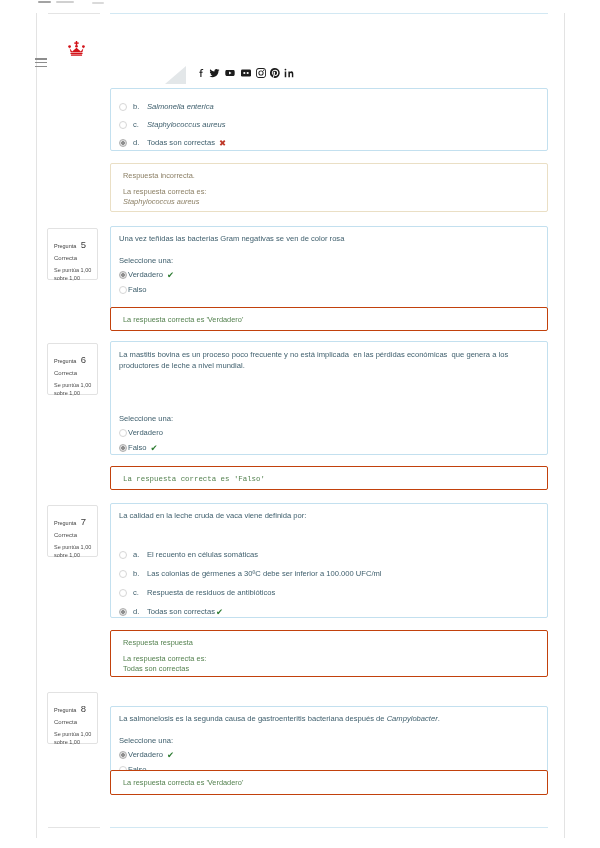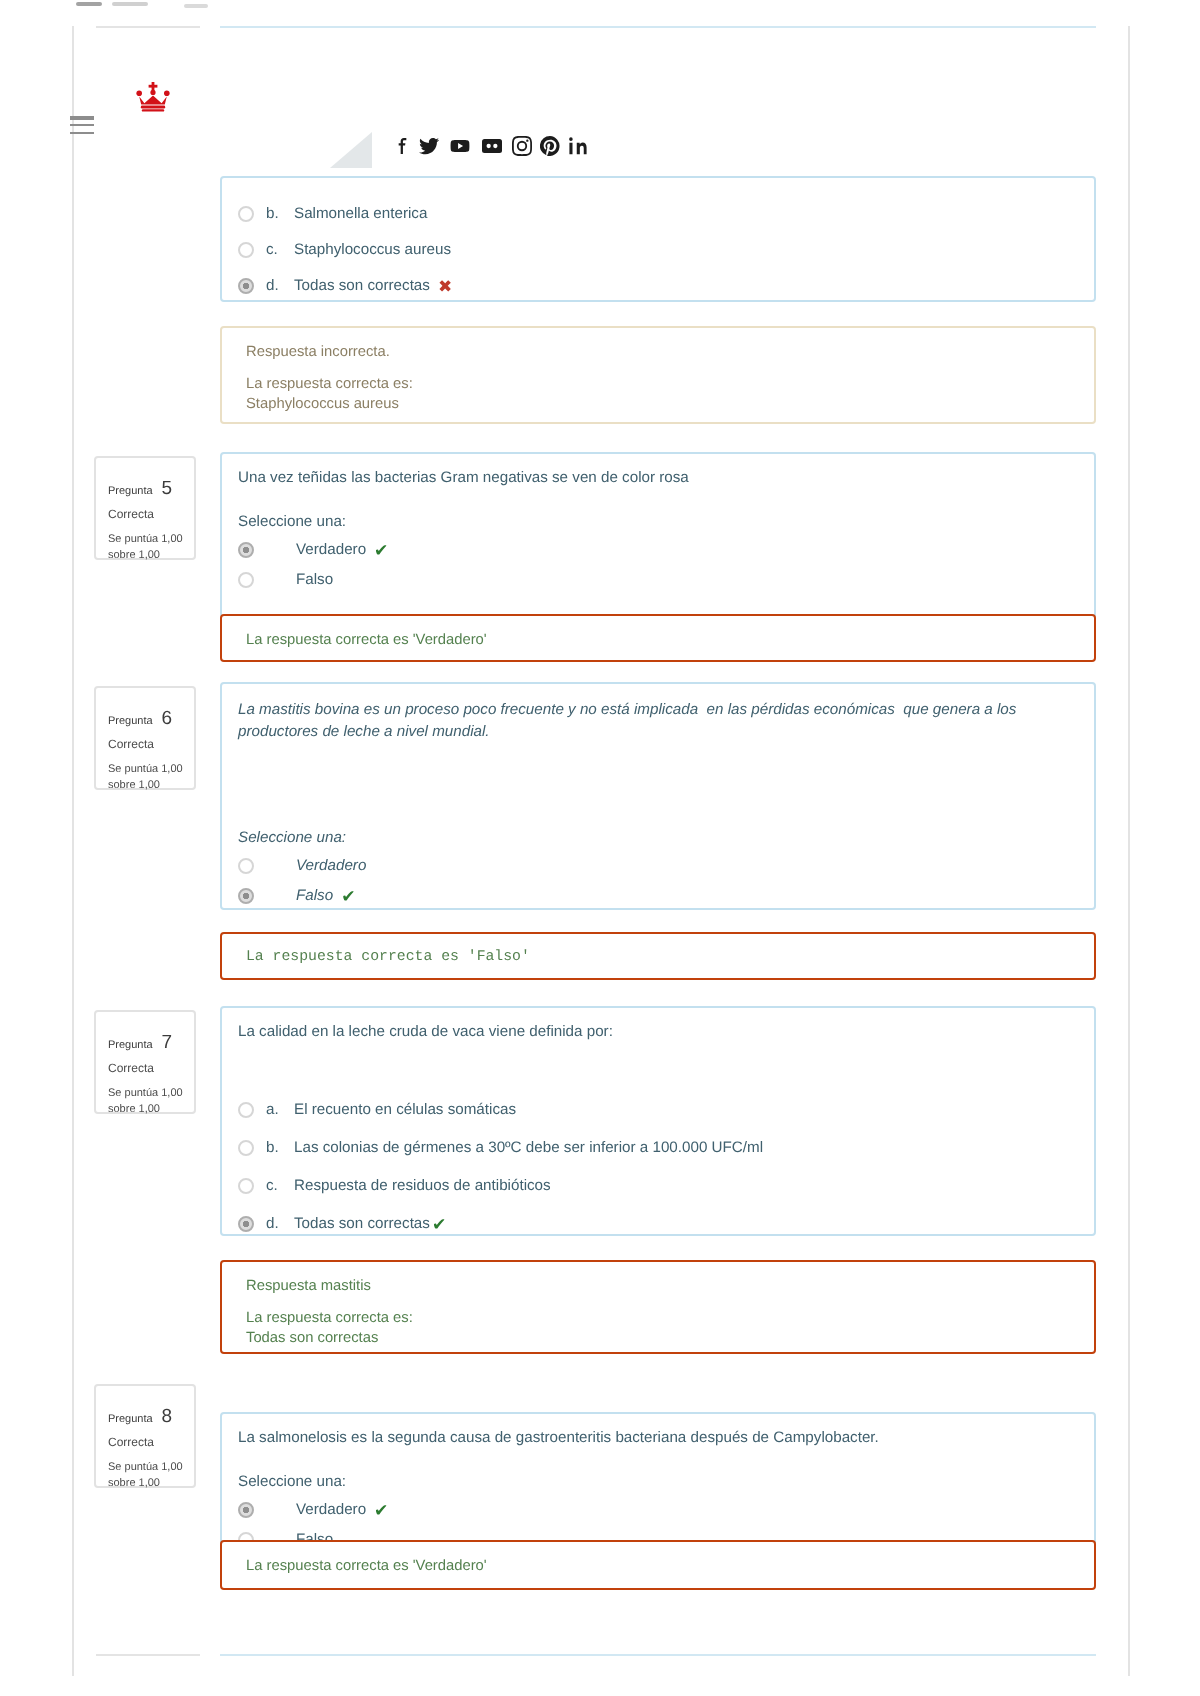--- a/index.html
+++ b/index.html
@@ -35,22 +35,22 @@
   .stem{margin:0;}
   .prewrap{white-space:pre-wrap;line-height:11px;}
   .prompt{margin:0;}
   .opt{display:flex;align-items:center;margin-top:4px;}
   .opt .radio{flex:0 0 auto;width:8px;height:8px;border:1px solid #d6d6d6;
               border-radius:50%;box-sizing:border-box;background:#fff;cursor:pointer;}
   .opt .radio.sel{border-color:#aeaeae;
       background:radial-gradient(circle at center,#8f8f8f 0,#8f8f8f 1.6px,#dedede 1.7px);}
   .opt .letter{margin-left:6px;width:10px;flex:0 0 auto;}
   .opt .otext{margin-left:4px;}
-  .tf .otext{margin-left:21px;}
-  .it{}
+  .tf .otext{margin-left:1px;}
+  .it{font-style:italic;}
   .mark{font-size:8.5px;font-weight:bold;margin-left:4px;line-height:8px;}
   .mark.ok{color:#2c7b30;}
   .mark.bad{color:#bf3a2b;}
   .mark.tight{margin-left:1px;}
   
   .fb{position:absolute;left:110px;width:438px;box-sizing:border-box;border-radius:2px;
       padding:7px 12px;font-size:7.4px;line-height:10px;background:#fff;}
   .fb.good{border:1px solid #c2410c;color:#54814f;}
   .fb.badfb{border:1px solid #eadfc5;color:#8b7f64;}
   .fb p{margin:0;}
@@ -181,21 +181,21 @@
 </div>
 
 <div class="qinfo" style="top:343px;height:52px;">
   <div class="qi-head"><span class="qi-label">Pregunta</span> <span class="qi-num">6</span></div>
   <div class="qi-status">Correcta</div>
   <div class="qi-score">
       <div>Se puntúa 1,00</div>
       <div>sobre 1,00</div>
     </div>
 </div>
-<div class="qbox" style="top:341px;height:114px;font-style:italic;">
+<div class="qbox" style="top:341px;height:114px;">
   <p class="stem prewrap">La mastitis bovina es un proceso poco frecuente y no está implicada  en las pérdidas económicas  que genera a los productores de leche a nivel mundial.</p>
   <p class="prompt" style="margin-top:43px;">Seleccione una:</p>
   <div class="opt tf">
     <span class="radio"></span>
     <span class="otext">Verdadero</span>
   </div>
   <div class="opt tf" style="margin-top:5px;">
     <span class="radio sel"></span>
     <span class="otext">Falso</span>
     <span class="mark ok">✔</span>
@@ -231,21 +231,21 @@
     <span class="otext">Respuesta de residuos de antibióticos</span>
   </div>
   <div class="opt" style="margin-top:9px;">
     <span class="radio sel"></span>
     <span class="letter">d.</span>
     <span class="otext">Todas son correctas</span>
     <span class="mark ok tight">✔</span>
   </div>
 </div>
 <div class="fb good" style="top:630px;height:47px;">
-  <p class="fb-title">Respuesta mastitis</p>
+  <p class="fb-title">Respuesta respuesta</p>
   <p>La respuesta correcta es:</p>
   <p>Todas son correctas</p>
 </div>
 
 <div class="qinfo" style="top:692px;height:52px;">
   <div class="qi-head"><span class="qi-label">Pregunta</span> <span class="qi-num">8</span></div>
   <div class="qi-status">Correcta</div>
   <div class="qi-score">
       <div>Se puntúa 1,00</div>
       <div>sobre 1,00</div>

